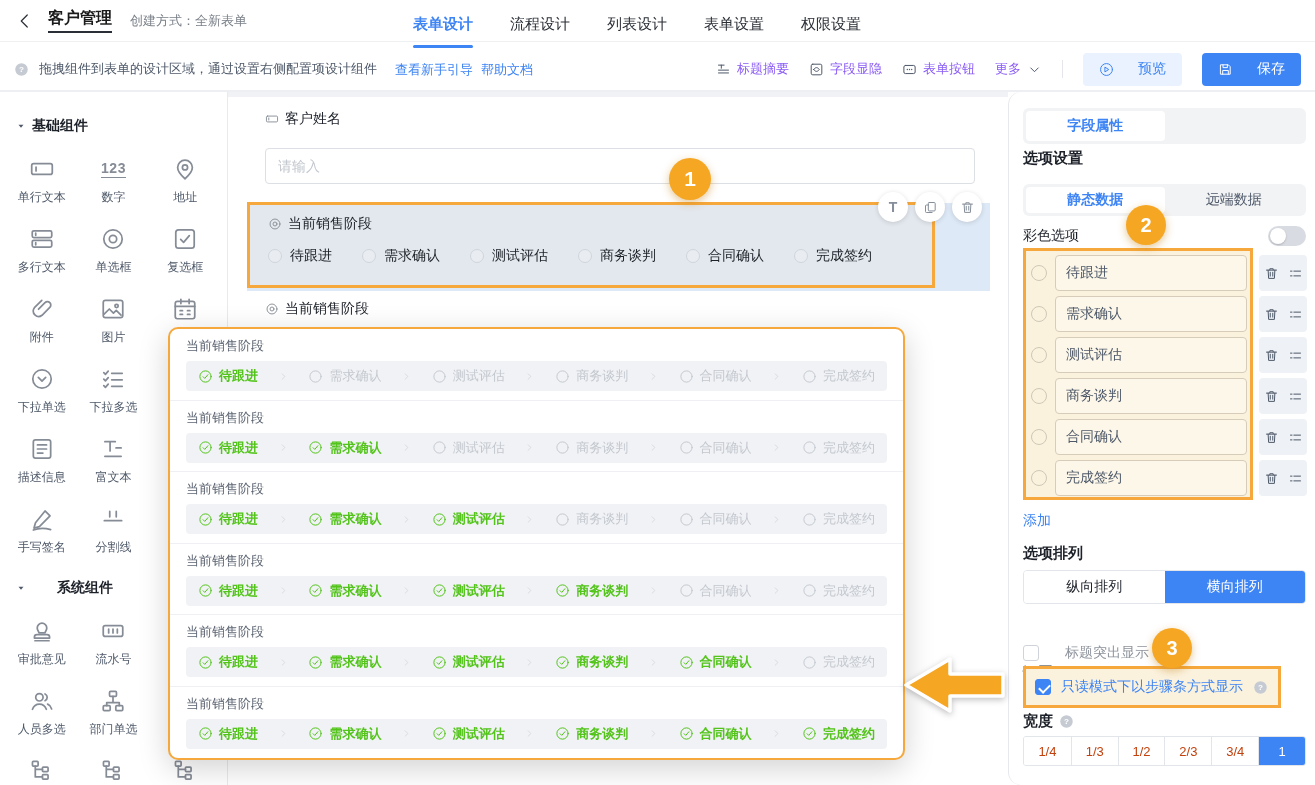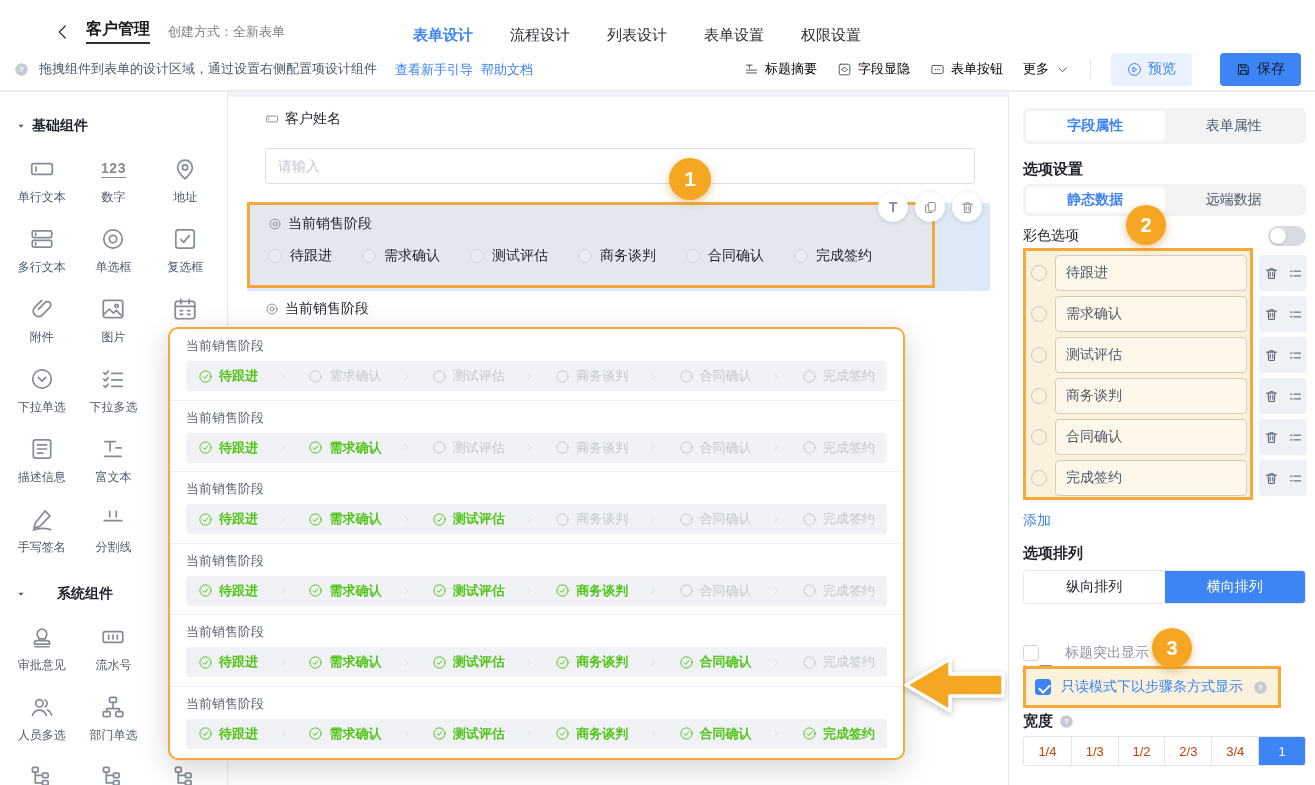--- a/index.html
+++ b/index.html
@@ -2,61 +2,61 @@
 <html><head>
 <meta charset="utf-8">
 <style>
   * { box-sizing: border-box; margin: 0; padding: 0; }
   html,body { font-family: "Liberation Sans", sans-serif; background:#fff; }
   .app { position: relative; width: 1315px; height: 785px; overflow: hidden; background:#fff; color:#1D2129; }
   .icon { display:inline-flex; align-items:center; justify-content:center; }
   .icon svg { width:1em; height:1em; display:block; }
 
   
-  .topbar { position:absolute; left:0; top:11px; width:1315px; height:42px; background:#fff;
-            border-bottom:1px solid #EFF0F2; display:flex; align-items:center; z-index:5;padding-left:38px; }
+  .topbar { position:absolute; left:0; top:0; width:1315px; height:42px; background:#fff;
+            border-bottom:1px solid #EFF0F2; display:flex; align-items:center; z-index:5; }
   .back { margin-left:16px; font-size:18px; color:#2A2F36; cursor:pointer; }
   .app-title { margin-left:14px; font-size:16px; font-weight:bold; color:#1A1A1A;
                padding-bottom:2px; border-bottom:2px solid #2A2F36; }
   .app-subtitle { margin-left:18px; font-size:13px; color:#7A8088; }
   .htabs { position:absolute; left:413px; top:0; height:48px; display:flex; gap:37px; align-items:center; }
   .htab { position:relative; font-size:15px; color:#2A2F36; height:48px; display:flex; align-items:center; cursor:pointer; }
   .htab.active { color:#3D84F4; font-weight:600; }
   .htab.active::after { content:""; position:absolute; left:0; right:0; bottom:0; height:3px; background:#3D84F4; border-radius:2px; }
 
   
   .toolbar { position:absolute; left:0; top:48px; width:1315px; height:44px; background:#fff;
              border-bottom:2px solid #EDEFF2; display:flex; align-items:center; justify-content:space-between;
              padding:0 14px; z-index:5; }
   .tb-left { display:flex; align-items:center; gap:10px; }
   .tb-hint { font-size:13px; color:#4E5969; }
   .tb-link { font-size:13px; color:#3D84F4; margin-left:8px; cursor:pointer; }
   .tb-right { display:flex; align-items:center; gap:20px; }
-  .tb-act { display:flex; align-items:center; gap:6px; font-size:13px; color:#000000; cursor:pointer;justify-content:space-between; }
+  .tb-act { display:flex; align-items:center; gap:6px; font-size:13px; color:#8b5cf6; cursor:pointer;justify-content:space-between; }
   .tb-act .icon { font-size:15px; color:#4E5969; }
   .tb-div { width:1px; height:18px; background:#E5E6EB; }
-  .btn { height:33px; border-radius:4px; display:flex; align-items:center; gap:6px; padding:0 16px;
+  .btn { height:33px; border-radius:4px; display:flex; align-items:center; gap:24px; padding:0 16px;
          font-size:14px; cursor:pointer; border:none; }
   .btn .icon { font-size:15px; }
   .btn-preview { background:#E9F2FE; color:#3D84F4; }
-  .btn-save { background:#3D84F4; color:#0f172a;margin-left:8px; }
+  .btn-save { background:#3D84F4; color:#ffffff; }
 
   
   .left-panel { position:absolute; left:0; top:92px; width:228px; height:693px; background:#fff;
                 border-right:1px solid #E8EAEE; padding-top:22px; overflow:hidden; z-index:2; }
   .lp-sec-h { height:24px; padding-left:16px; margin-bottom:10px; display:flex; align-items:center; gap:6px; }
   .lp-sec-h .icon { font-size:10px; color:#4E5969; }
   .lp-sec-title { font-size:14px; font-weight:bold; color:#1D2129; }
   .lp-grid { display:grid; grid-template-columns:repeat(3,1fr); grid-auto-rows:70px; padding:0 6px; }
   .lp-cell { display:flex; flex-direction:column; align-items:center; padding-top:8px; cursor:grab; }
   .lp-cell .icon { font-size:26px; color:#868C96; height:26px; }
   .num123 { font-size:14px; font-weight:bold; color:#868C96; border-bottom:1.5px solid #868C96;
             line-height:1.2; letter-spacing:.5px; }
   .lp-label { margin-top:7px; font-size:12px; color:#4E5969; white-space:nowrap; }
-  .lp-sec2 { margin-top:14px;gap:31px; }
+  .lp-sec2 { margin-top:8px;gap:31px; }
 
   
   .canvas { position:absolute; left:228px; top:92px; width:780px; height:693px; background:#fff; z-index:1; }
   .canvas-strip { position:absolute; left:0; top:0; width:100%; height:5px; background:#F0F2F5; }
   .field-label { position:absolute; display:flex; align-items:center; gap:6px; font-size:14px; color:#1D2129; }
   .field-label .icon { font-size:14px; color:#878D96; }
   .name-input { position:absolute; left:37px; top:56px; width:710px; height:36px; border:1px solid #DCDFE3;
                 border-radius:4px; padding:0 12px; font-size:14px; color:#1D2129; outline:none;
                 font-family:"Liberation Sans",sans-serif; }
   .name-input::placeholder { color:#C2C7CE; }
@@ -93,21 +93,21 @@
   .big-arrow { position:absolute; left:900px; top:645px; z-index:30; filter:drop-shadow(0 2px 3px rgba(0,0,0,.25)); }
   .badge { position:absolute; border-radius:50%; background:#F5A623; color:#fff; font-weight:bold;
            display:flex; align-items:center; justify-content:center; z-index:40;
            box-shadow:0 3px 8px rgba(200,130,20,.45); }
   .badge-1 { left:669px; top:158px; width:42px; height:42px; font-size:21px; }
   .badge-2 { left:1126px; top:205px; width:40px; height:40px; font-size:20px; }
   .badge-3 { left:1152px; top:628px; width:40px; height:40px; font-size:20px; }
 
   
   .right-panel { position:absolute; left:1008px; top:92px; width:307px; height:693px; background:#fff;
-                 border-left:1px solid #E6E8EC; z-index:2; }
+                 border-left:1px solid #E6E8EC; z-index:2;border-radius:13px; }
   .rp-abs { position:absolute; }
   .seg-soft { display:grid; grid-template-columns:1fr 1fr; background:#F2F3F5; border-radius:6px; padding:3px; }
   .seg-soft .seg-cell { display:flex; align-items:center; justify-content:center; font-size:14px;
                         color:#4E5969; border-radius:4px; cursor:pointer; }
   .seg-soft .seg-cell.active { background:#fff; color:#3D84F4; font-weight:600; }
   .rp-heading { font-size:15px; font-weight:bold; color:#1D2129; }
   .rp-color-row { display:flex; align-items:center; justify-content:space-between; }
   .rp-color-row .lbl { font-size:14px; color:#1D2129; }
   .toggle { width:38px; height:20px; border-radius:10px; background:#D8DCE2; position:relative; cursor:pointer; }
   .toggle .knob { position:absolute; left:2px; top:2px; width:16px; height:16px; border-radius:50%; background:#fff;
@@ -1094,24 +1094,23 @@
     <polygon points="6,40 50,14 50,29 103,29 103,51 50,51 50,66" fill="#F5A623" stroke="#FFFFFF" stroke-width="3.5" stroke-linejoin="round"></polygon>
   </svg>
 
   <div class="badge badge-1">1</div>
   <div class="badge badge-2">2</div>
   <div class="badge badge-3">3</div>
 
   <div class="right-panel">
     <div class="rp-abs seg-soft" style="left:14px; top:16px; width:283px; height:36px;" id="rpTabs">
         <div class="seg-cell active">字段属性</div>
-        <div class="seg-cell">表单属性</div>
-      </div>
-
-    <div class="rp-abs rp-heading" style="left:14px; top:68px;">选项设置</div>
+      </div>
+
+    <div class="rp-abs rp-heading" style="left:14px; top:57px;">选项设置</div>
 
     <div class="rp-abs seg-soft" style="left:14px; top:92px; width:283px; height:32px;font-family:Liberation Mono, monospace;" id="dataTabs">
         <div class="seg-cell active">静态数据</div>
         <div class="seg-cell">远端数据</div>
       </div>
 
     <div class="rp-abs rp-color-row" style="left:14px; top:132px; width:283px; height:24px;">
       <span class="lbl">彩色选项</span>
       <span class="toggle" id="colorToggle">
           <span class="knob"></span>

